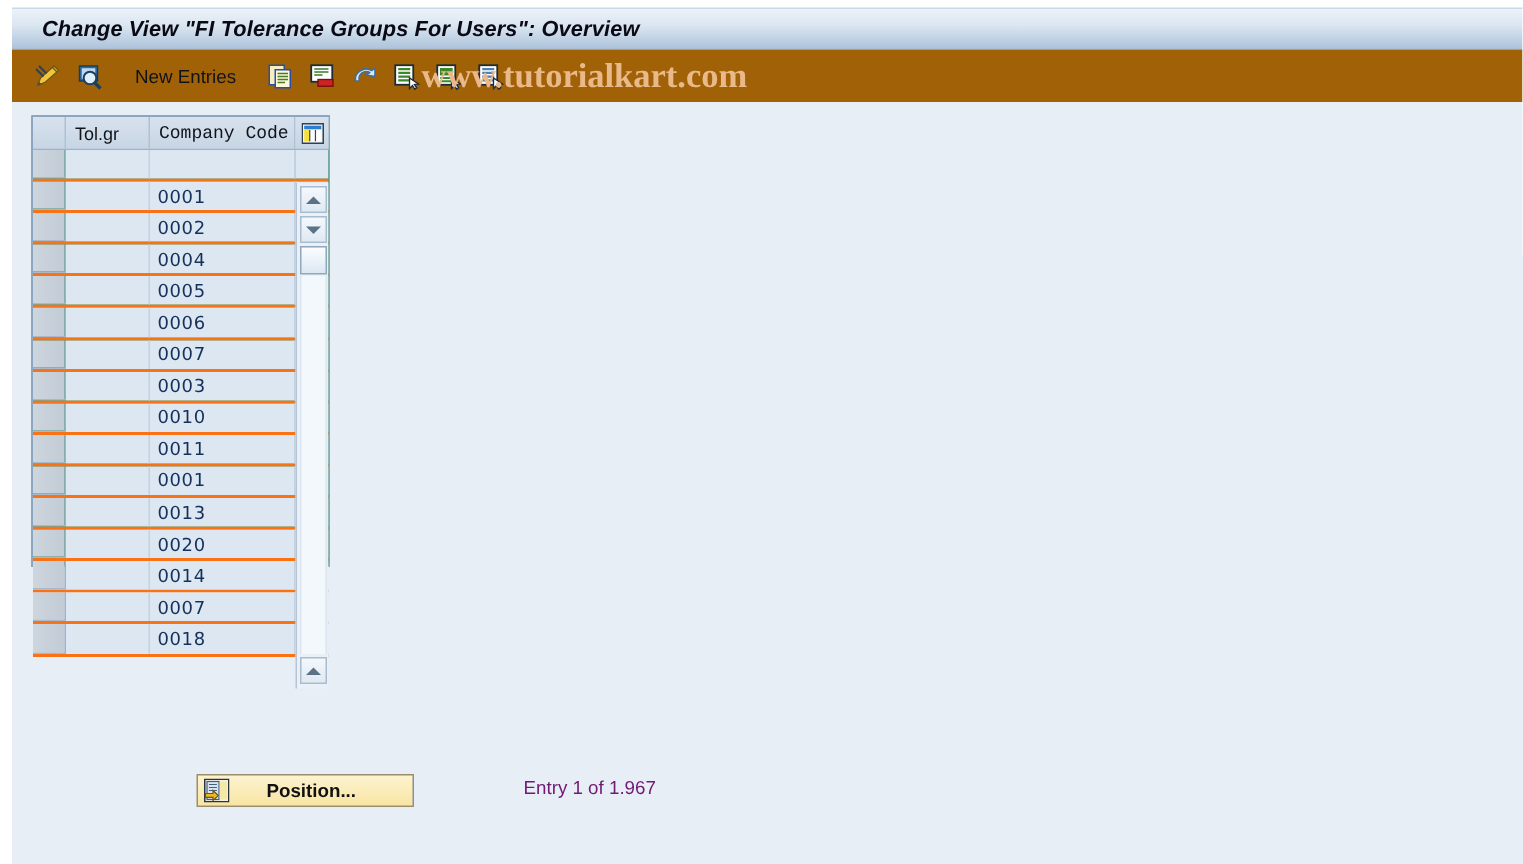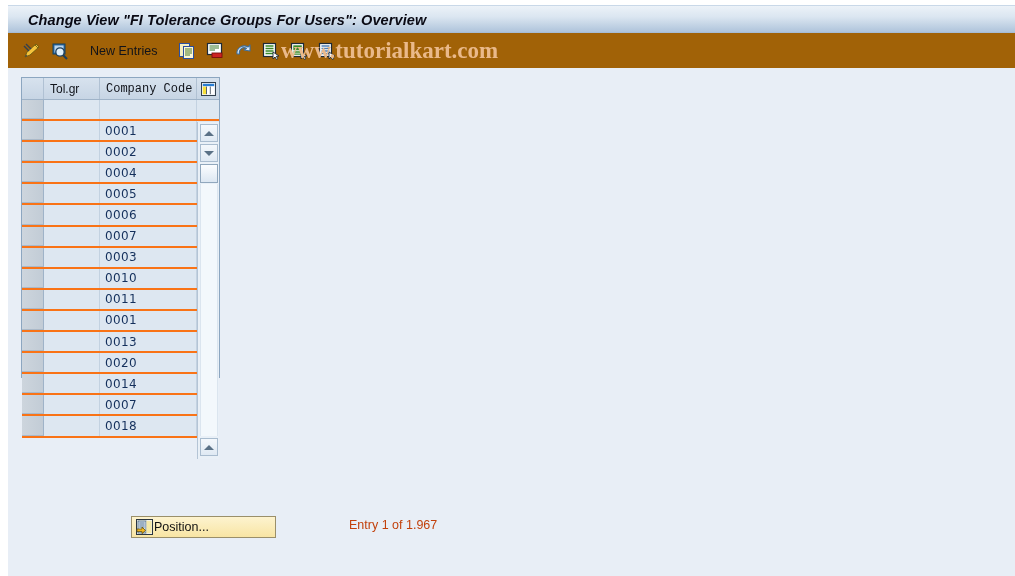--- a/index.html
+++ b/index.html
@@ -218,30 +218,31 @@
     cursor: pointer;
   }
   .posbtn-icon {
     width: 20px; height: 18px;
     margin-left: 2px;
     flex: none;
     display: flex; align-items: center; justify-content: center;
   }
   .posbtn-label {
     flex: 1;
-    text-align: left;
+    text-align: center;
     font-size: 12.5px;
     color: #111;
     padding-right: 14px;
+    font-weight: bold;
   }
   .entrytext {
     position: absolute;
     left: 341px; top: 450px;
     font-size: 12.5px;
-    color: #c2410c;
+    color: #701a75;
     white-space: nowrap;
   }
 </style>
 </head>
 <body>
 
 <div id="app">
 
   <div class="titlebar">
     <div class="titlebar-text">Change View "FI Tolerance Groups For Users": Overview</div>

